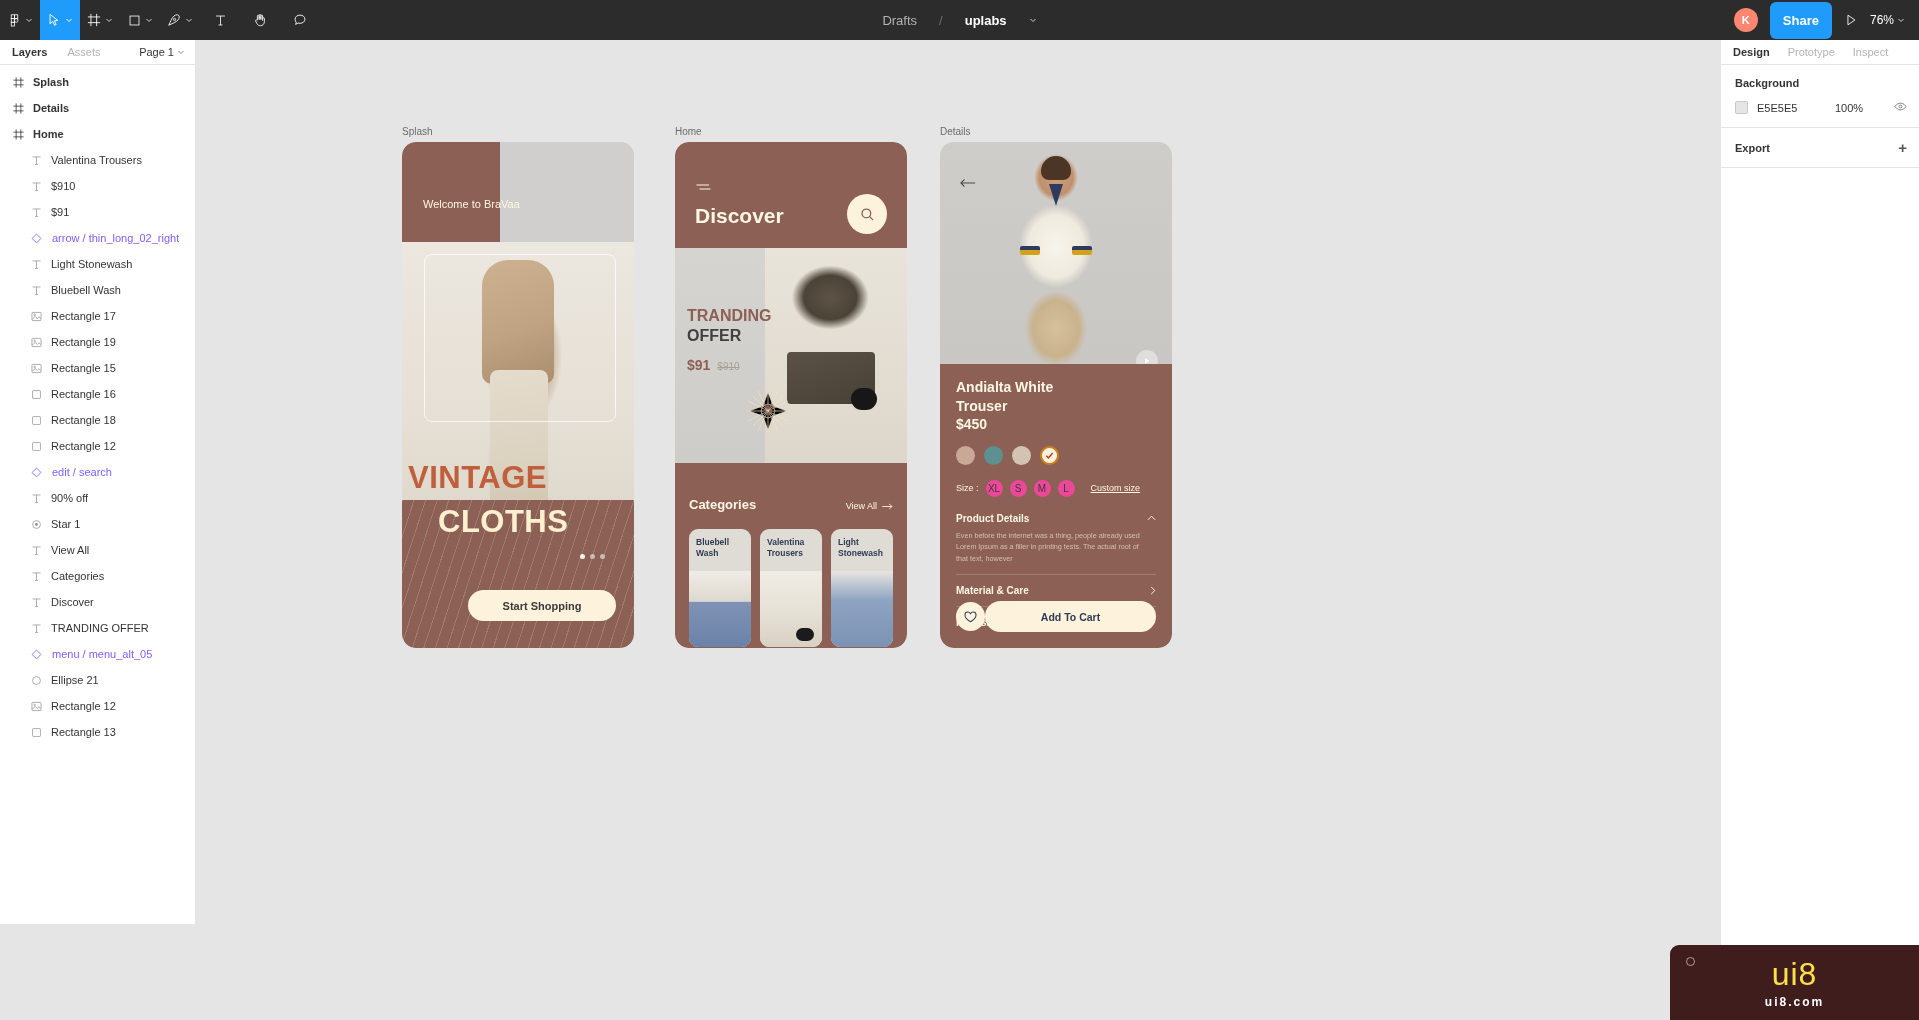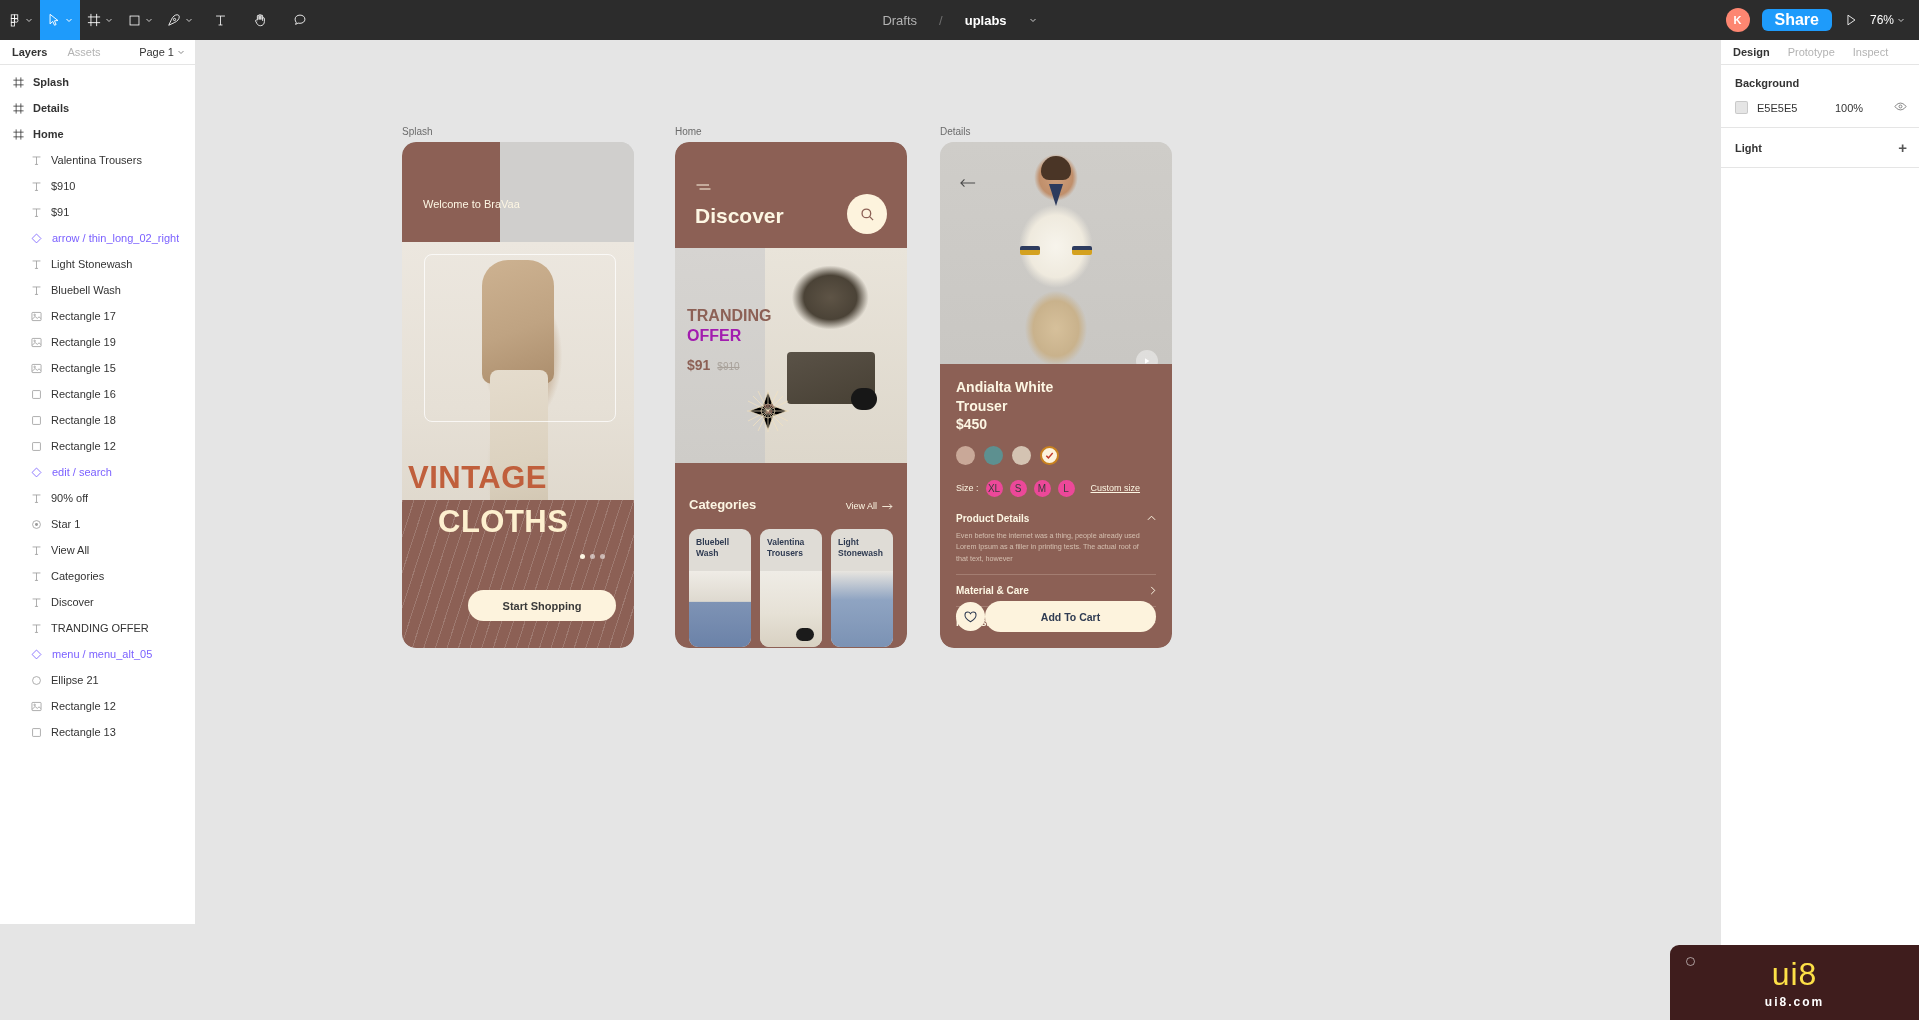--- a/index.html
+++ b/index.html
@@ -38,21 +38,21 @@
     display: flex; align-items: center; gap: 12px; padding-right: 14px;
   }
   #avatar {
     width: 24px; height: 24px; border-radius: 50%;
     background: #fd8671; color: #fff; font-size: 11px; font-weight: 700;
     display: flex; align-items: center; justify-content: center;
     cursor: pointer;
   }
   #share-btn {
     background: #1e9bfb; color: #fff; border: none; border-radius: 6px;
-    height: 22px; padding: 0 13px; font-size: 16px; font-weight: 600;
+    height: 37px; padding: 0 13px; font-size: 13px; font-weight: 600;
     font-family: inherit; cursor: pointer;
   }
   #zoom-ctl {
     display: flex; align-items: center; gap: 3px;
     font-size: 12px; color: #fff; cursor: pointer;
   }
 
   
   #left-panel {
     position: absolute; top: 40px; left: 0; width: 196px; height: 884px;
@@ -231,21 +231,21 @@
     content: ""; position: absolute; left: 86px; top: 140px;
     width: 26px; height: 22px; border-radius: 11px;
     background: #171717;
   }
   #hm-tr1 {
     position: absolute; left: 12px; top: 165px;
     font-size: 16px; font-weight: 700; color: #8c6055; line-height: 1.1;
   }
   #hm-tr2 {
     position: absolute; left: 12px; top: 185px;
-    font-size: 16px; font-weight: 700; color: #a21caf; line-height: 1.1;
+    font-size: 16px; font-weight: 700; color: #404040; line-height: 1.1;
   }
   #hm-price-row {
     position: absolute; left: 12px; top: 215px;
     display: flex; align-items: baseline; gap: 7px;
   }
   #hm-price-now { font-size: 14px; font-weight: 700; color: #8c6055; }
   #hm-price-old { font-size: 10px; color: #a8a19a; text-decoration: line-through; }
   #hm-burst {
     position: absolute; left: 72px; top: 248px; width: 42px; height: 42px;
   }
@@ -735,21 +735,21 @@
         <svg width="13" height="13" viewBox="0 0 16 16" fill="none" stroke="#333" stroke-width="1">
           <path d="M1.2 8s2.6-4.2 6.8-4.2S14.8 8 14.8 8s-2.6 4.2-6.8 4.2S1.2 8 1.2 8Z"></path>
           <circle cx="8" cy="8" r="1.8"></circle>
         </svg>
       </span>
     </div>
   </div>
 
   <div class="r-section">
     <div class="r-head">
-      <span>Light</span>
+      <span>Export</span>
       <span class="plus">+</span>
     </div>
   </div>
 </div>
 
 <div id="canvas">
 
   <div class="frame-label" style="left:206px; top:86px;">Splash</div>
   <div class="phone" id="splash">
     <div id="sp-top">

